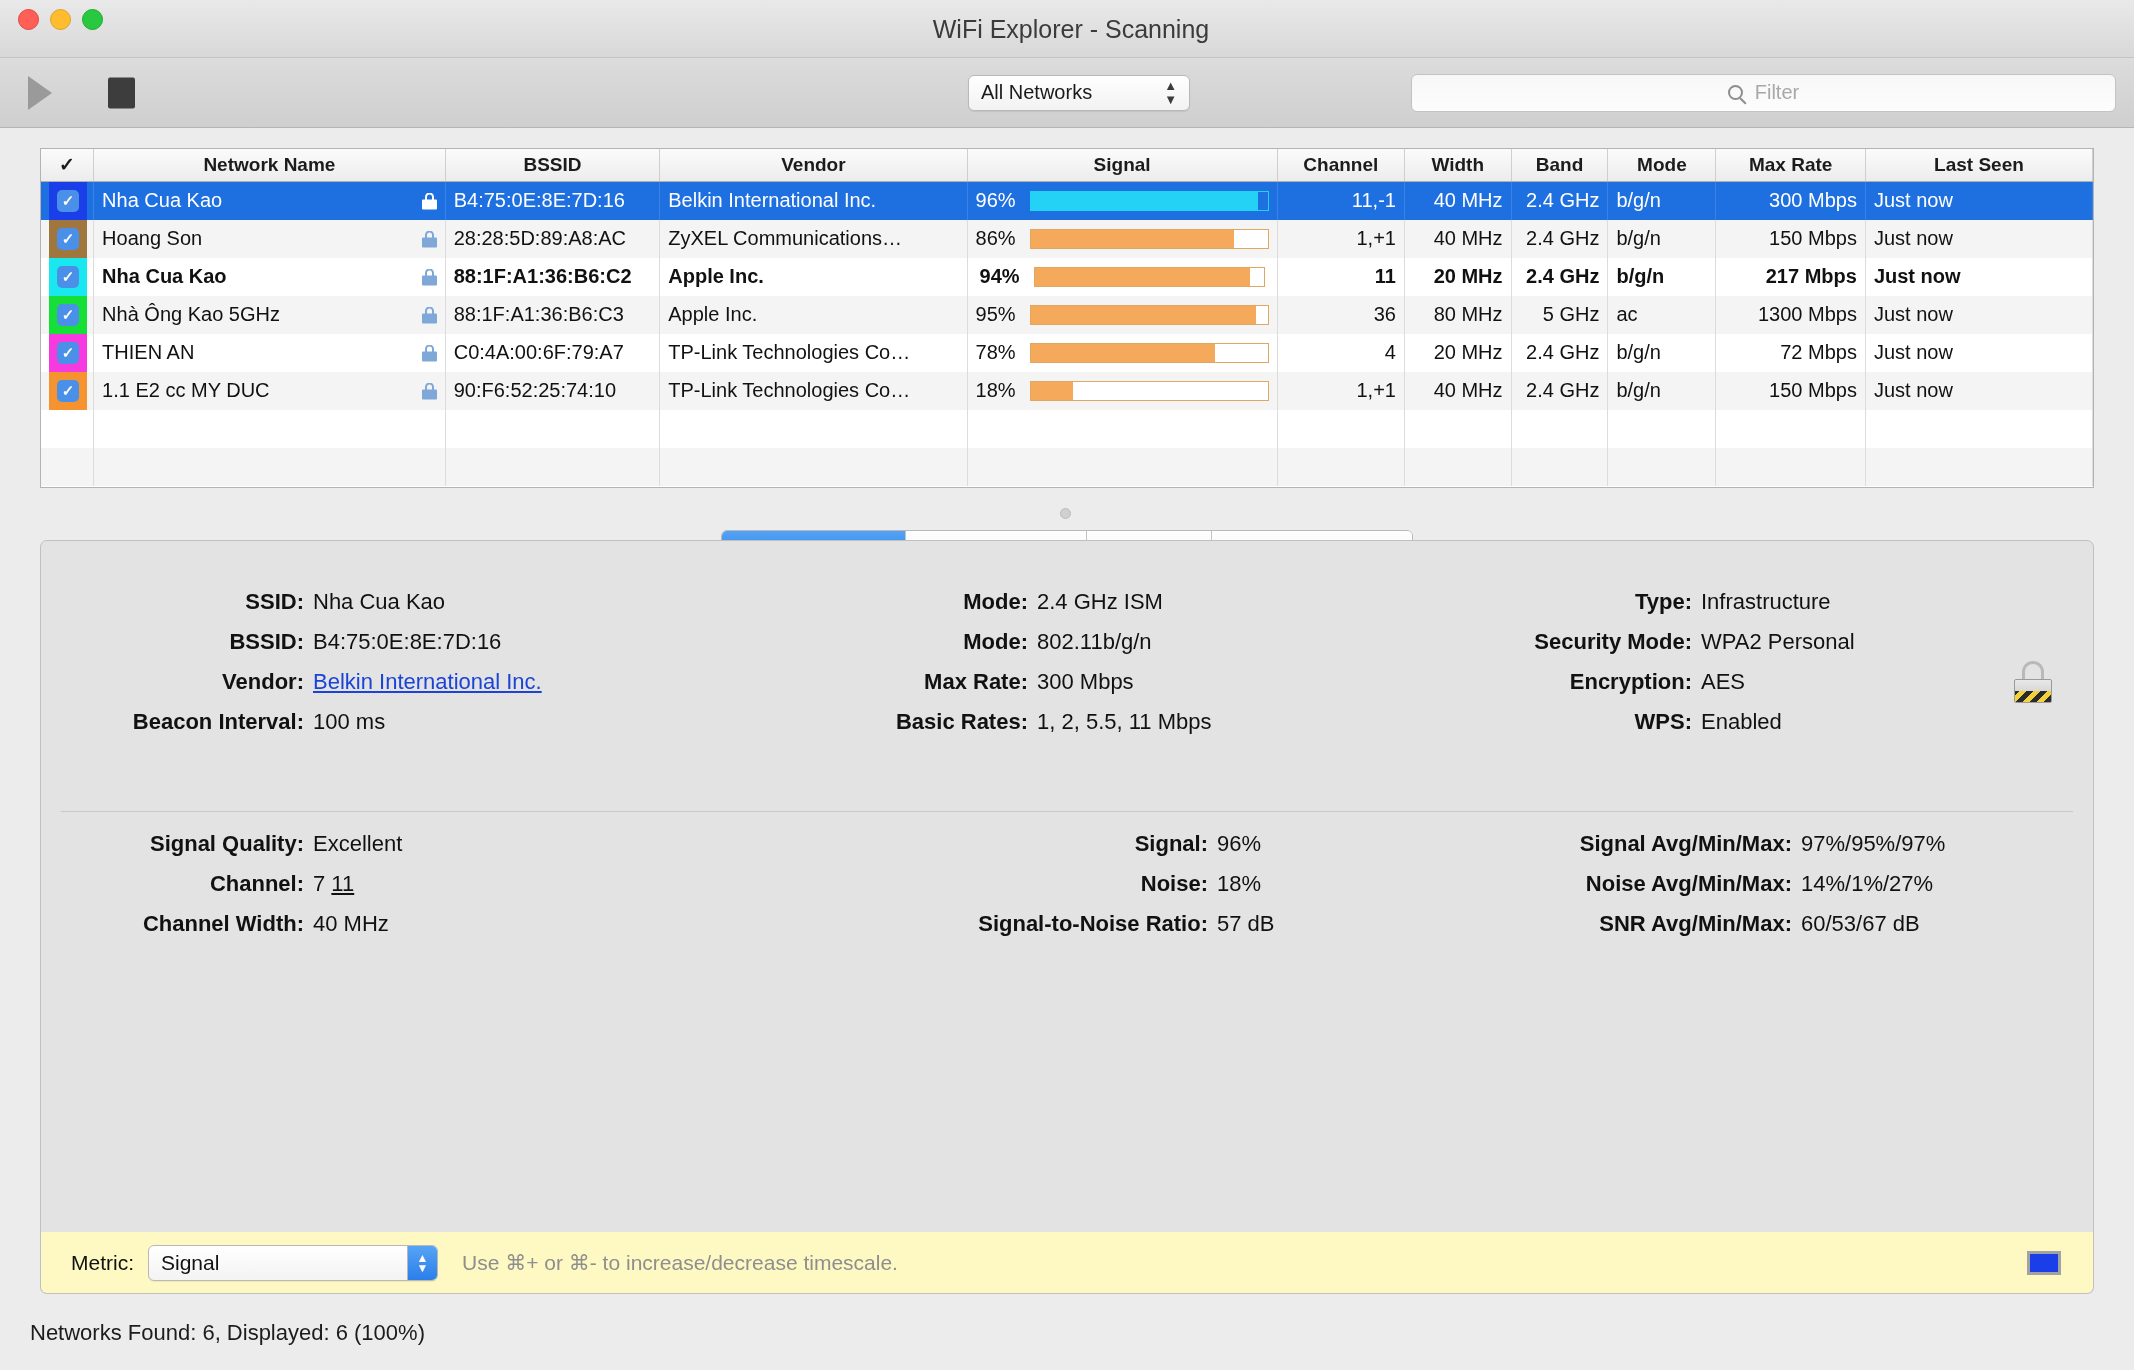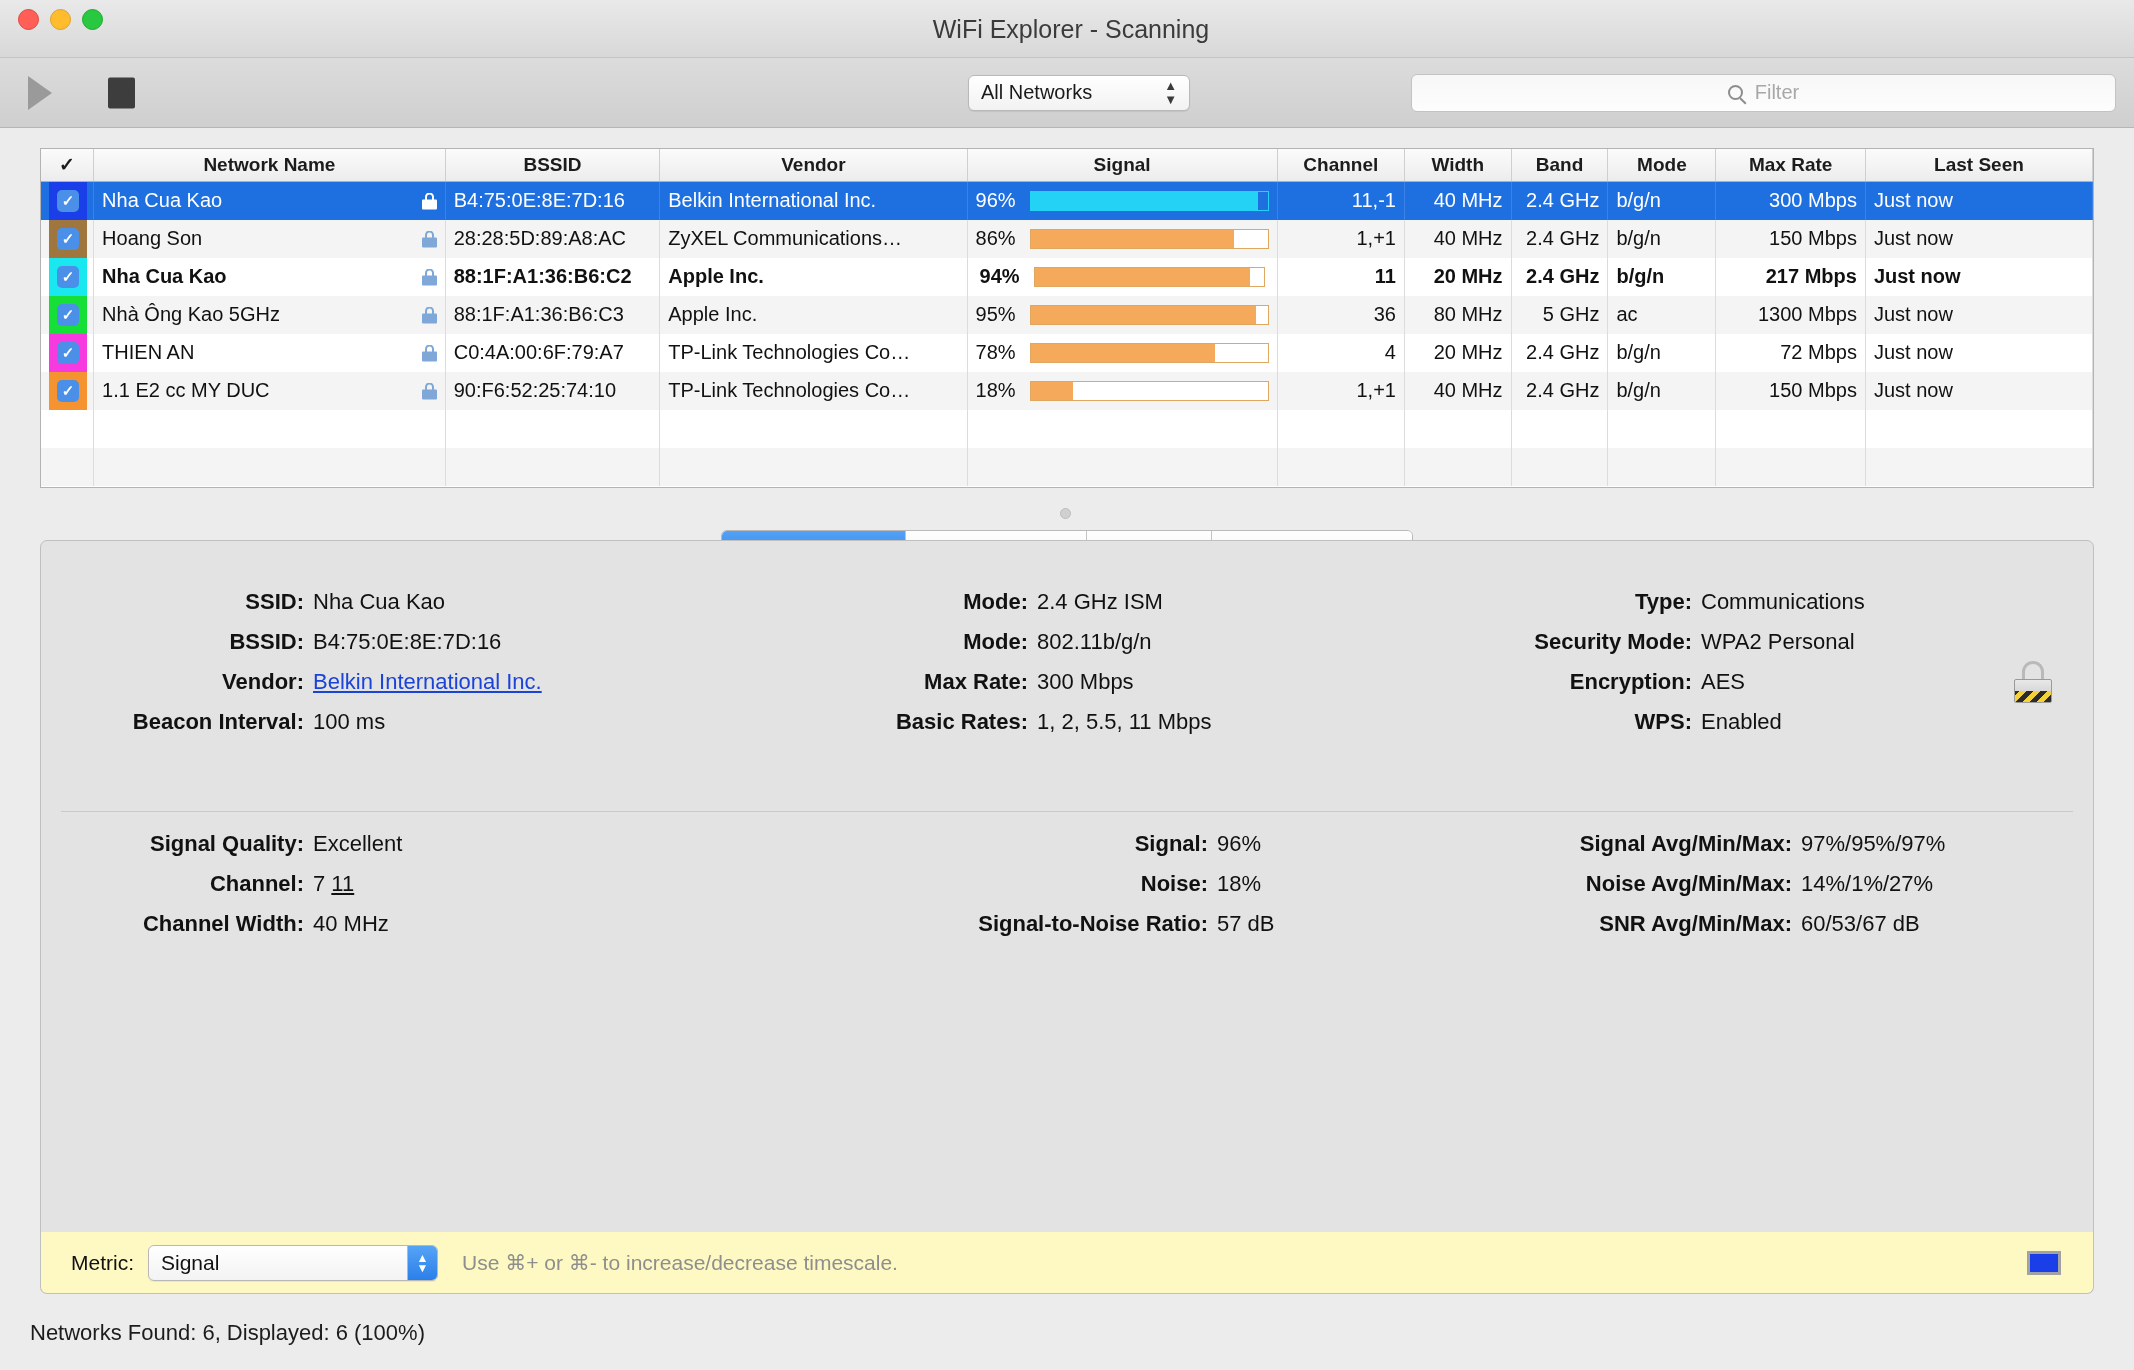--- a/index.html
+++ b/index.html
@@ -554,21 +554,21 @@
           <div class="dval">300 Mbps</div>
         </div>
         <div class="drow">
           <div class="dlabel">Basic Rates:</div>
           <div class="dval">1, 2, 5.5, 11 Mbps</div>
         </div>
       </div>
     <div class="dcol col3" id="g1c3">
         <div class="drow">
           <div class="dlabel">Type:</div>
-          <div class="dval">Communications</div>
+          <div class="dval">Infrastructure</div>
         </div>
         <div class="drow">
           <div class="dlabel">Security Mode:</div>
           <div class="dval">WPA2 Personal</div>
         </div>
         <div class="drow">
           <div class="dlabel">Encryption:</div>
           <div class="dval">AES</div>
         </div>
         <div class="drow">

